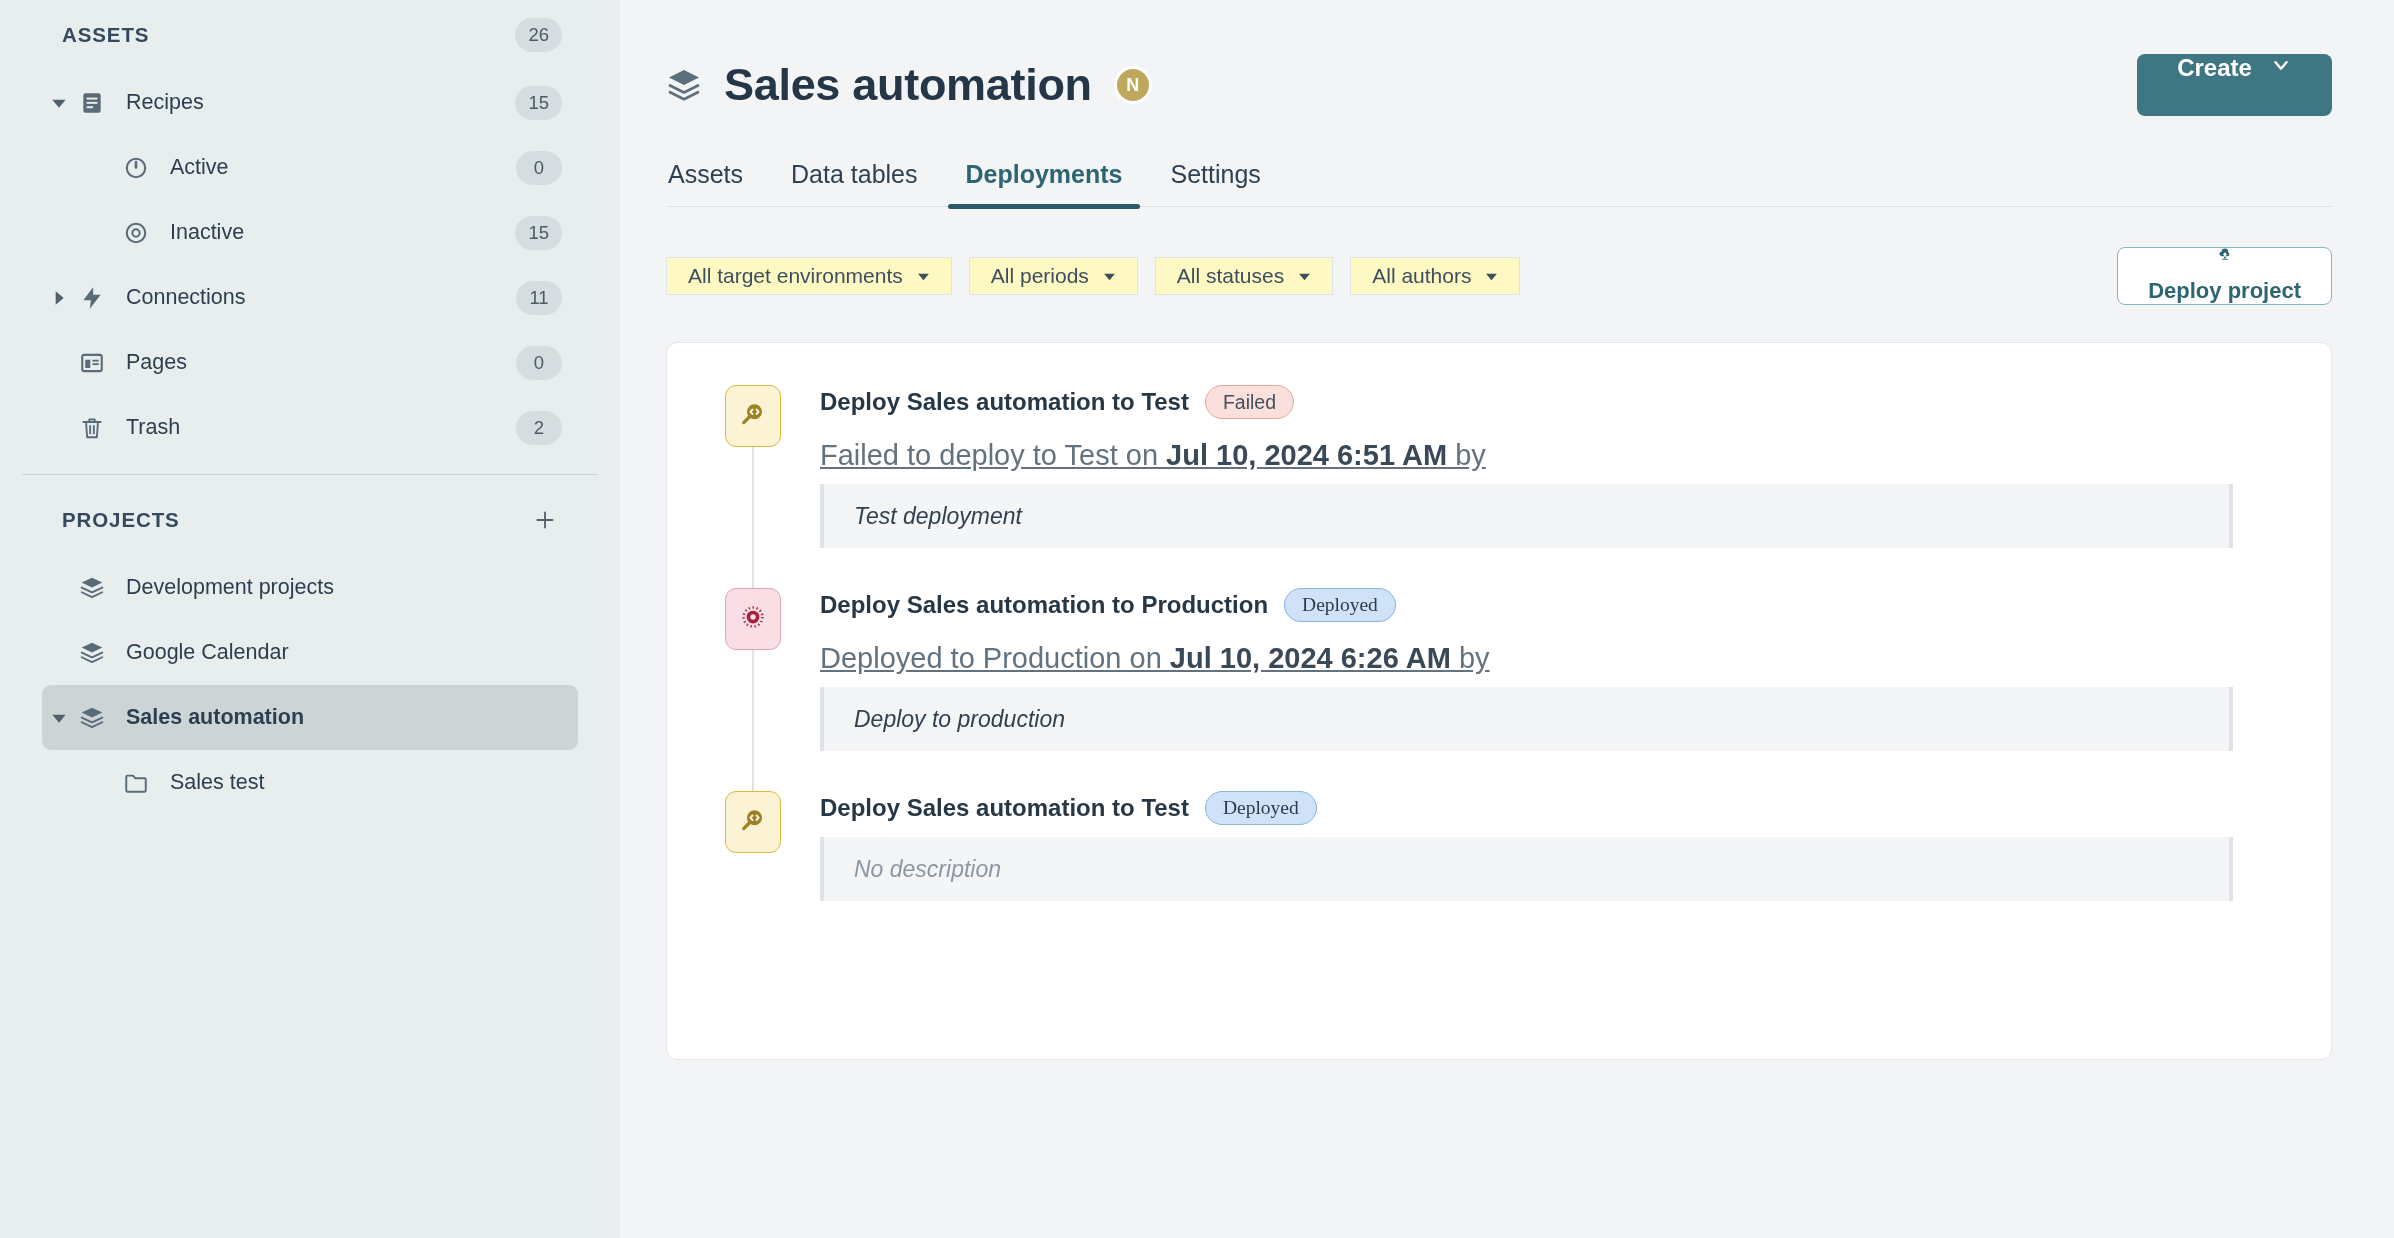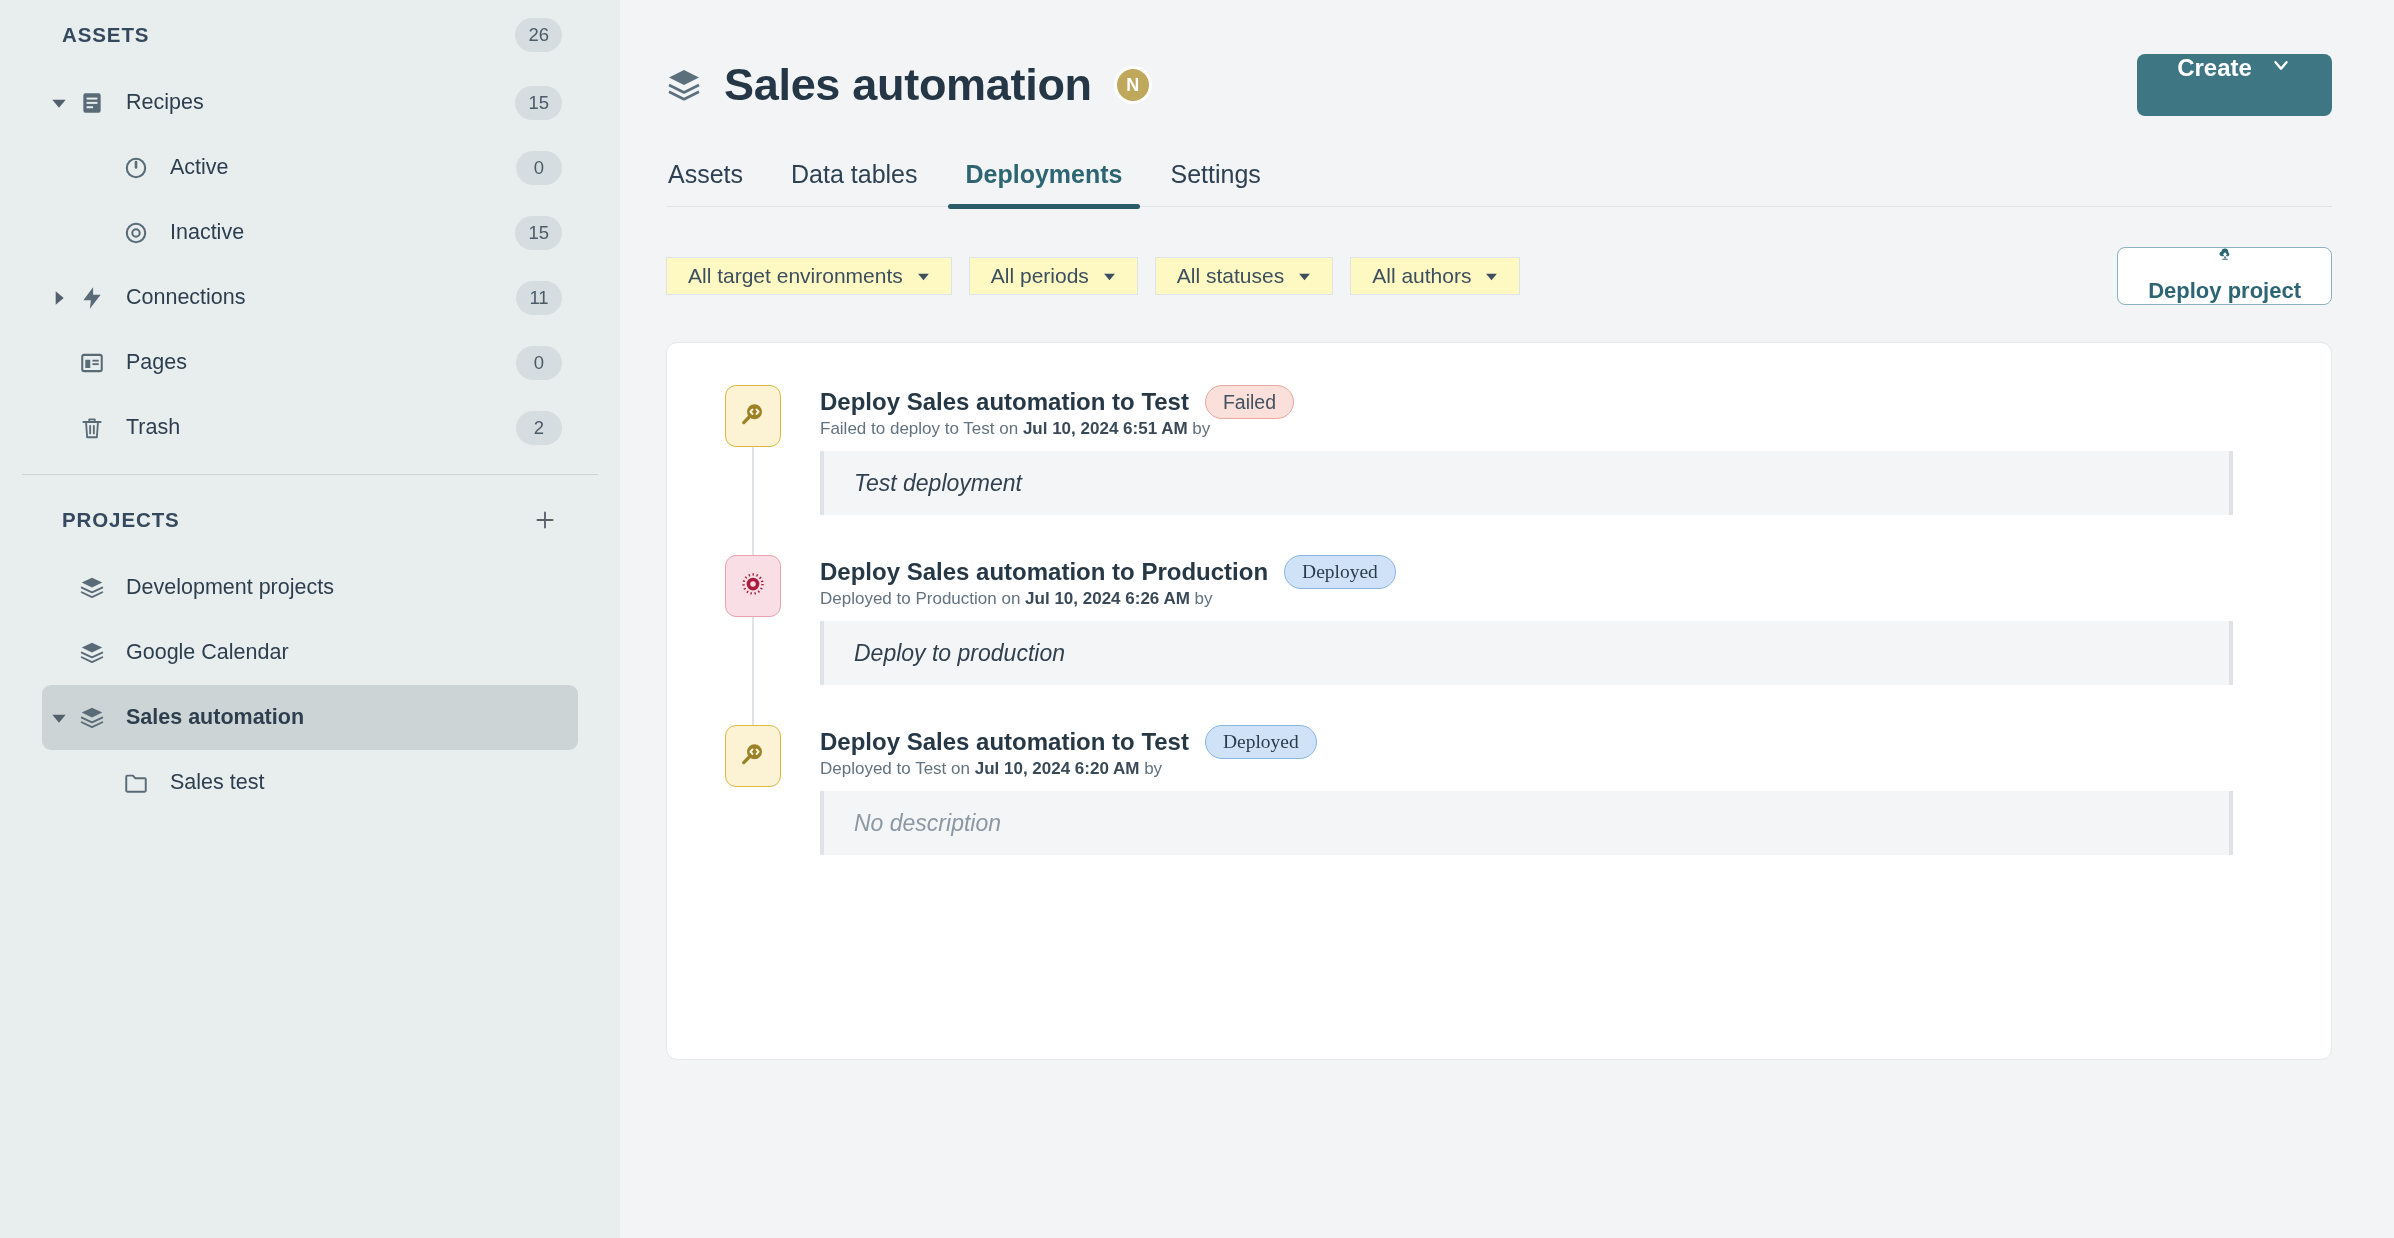--- a/index.html
+++ b/index.html
@@ -223,23 +223,24 @@
     height: 34px; padding: 0 17px;
     border-radius: 17px;
     font-size: 19.5px;
     display: flex; align-items: center;
     white-space: nowrap;
   }
   .status.failed   { background: #fadfdb; border: 1.5px solid #e5a99f; color: #42525f; }
   .status.deployed { background: #cfe2f7; border: 1.5px solid #8bb4e0; color: #2b3c4b; font-family: Liberation Serif, serif; }
 
   .tl-sub {
-    font-size: 17px; color: #62727f;
-    margin-top: 0;
+    font-size: 29px; color: #62727f;
+    margin-top: 20px;
     white-space: nowrap;
+    text-decoration: underline;
   }
   .tl-sub b { color: #3a4957; font-weight: 700; }
 
   .tl-desc {
     margin-top: 12px;
     background: #f3f5f7;
     border-left: 4px solid #dfe3e7;
     border-right: 4px solid #dfe3e7;
     height: 64px;
     display: flex; align-items: center;
@@ -530,21 +531,20 @@
                     <path d="M11.6 8.4 L9.9 10.2 L11.6 12" stroke="#fdf6dd" stroke-width="1.5" fill="none" stroke-linecap="round" stroke-linejoin="round"></path>
                     <path d="M14.8 8.4 L16.5 10.2 L14.8 12" stroke="#fdf6dd" stroke-width="1.5" fill="none" stroke-linecap="round" stroke-linejoin="round"></path>
                   </svg></span>
               </div>
             </div>
             <div class="tl-body">
               <div class="tl-title-row">
                 <span class="tl-title">Deploy Sales automation to Test</span>
                 <span class="status deployed">Deployed</span>
               </div>
-              <div class="tl-sub"><span>Deployed to Test on </span><b>Jul 10, 2024 6:20 AM</b><span> by</span></div>
               <div class="tl-desc empty">No description</div>
             </div>
           </div>
         </div>
     </section>
 
   </main>
 </div>
 
 </body></html>

